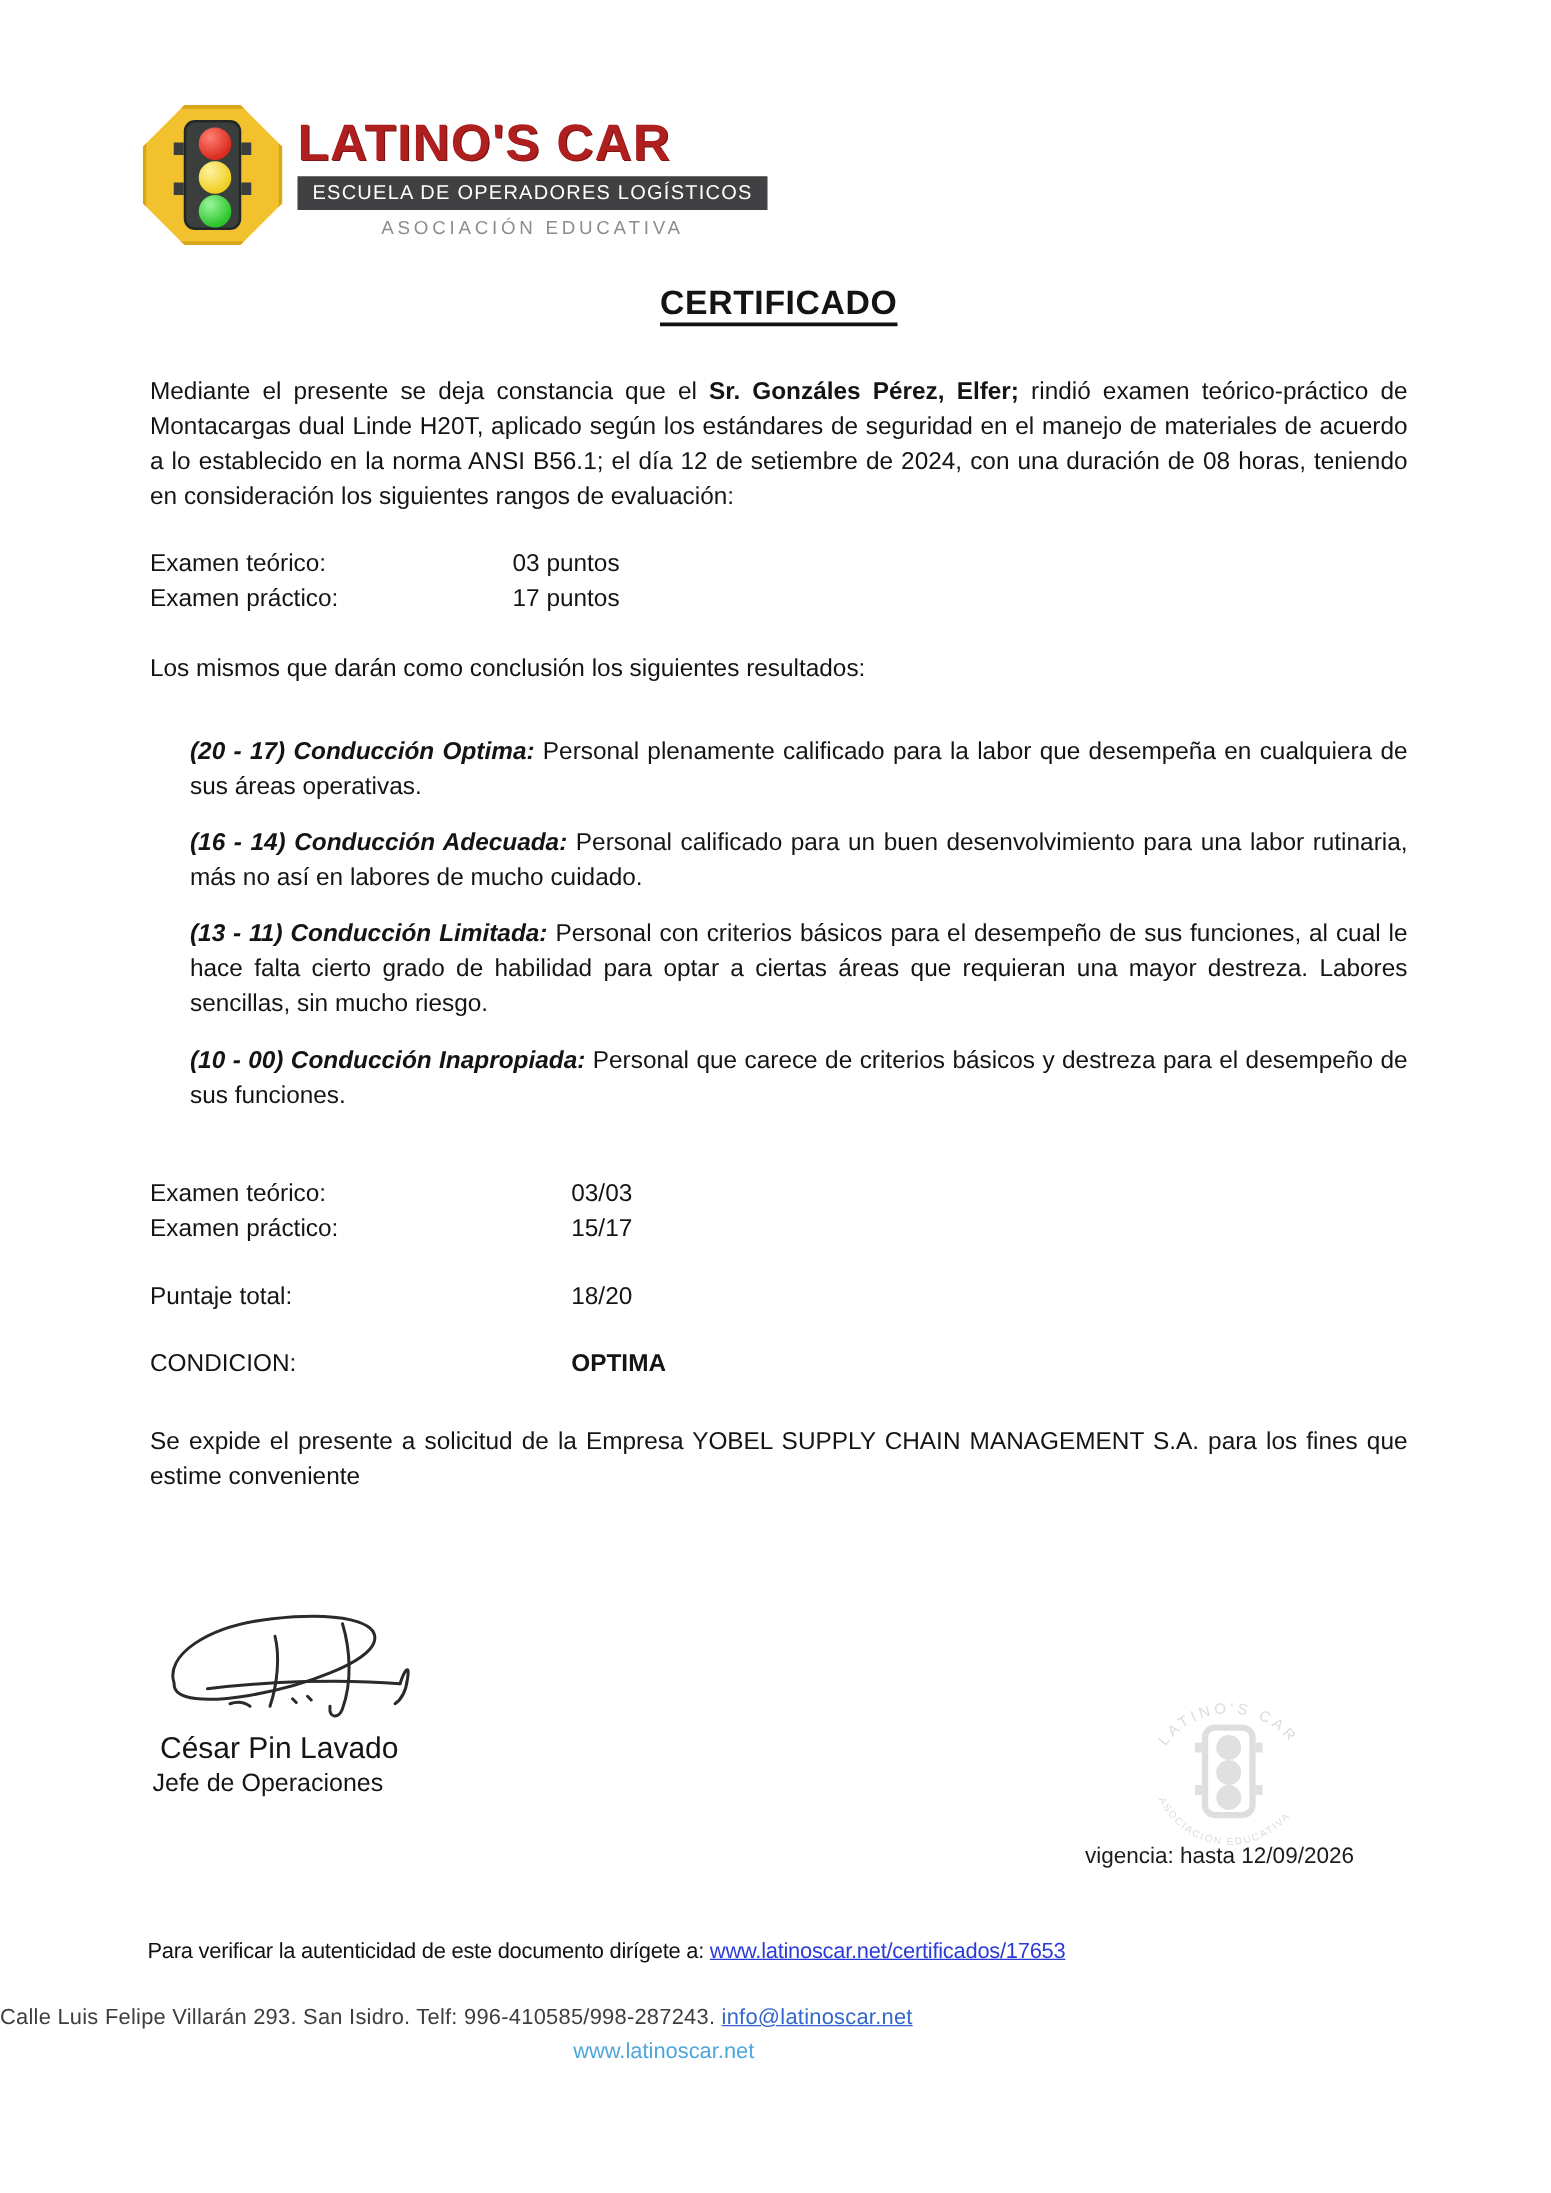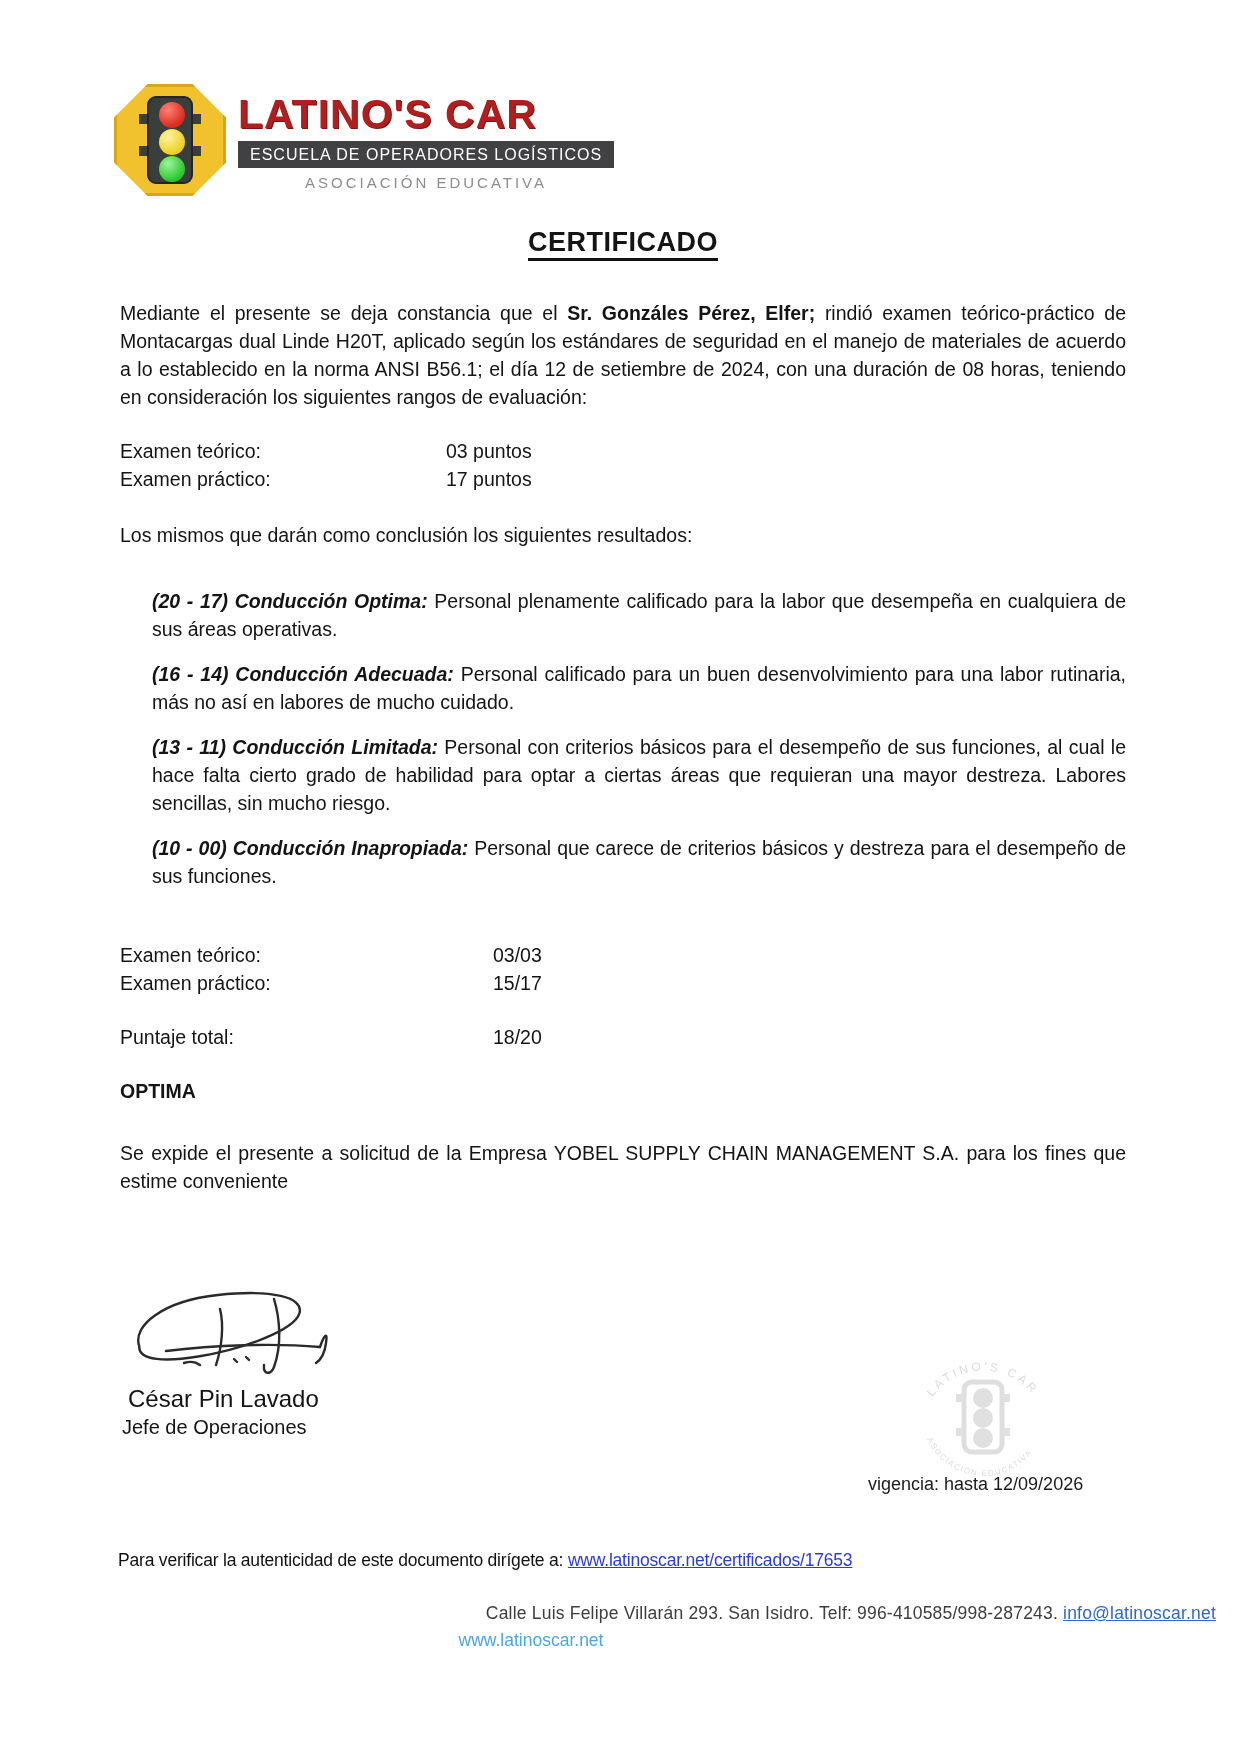--- a/index.html
+++ b/index.html
@@ -44,21 +44,21 @@
   
   .doc { position:absolute; left:120px; width:1006px; top:228px; font-size:19.5px; line-height:28px; color:#141414; }
   .title-wrap { text-align:center; margin-bottom:38px; }
   .doc-title {
     display:inline-block; font-size:27px; font-weight:bold; letter-spacing:0.5px;
     border-bottom:3px solid #111; padding-bottom:2px;
   }
   .just { text-align:justify; }
   .para { margin-bottom:26px; }
   .rangos { margin-bottom:28px; }
-  .row { display:flex;gap:36px; }
+  .row { display:flex; }
   .row .lbl { width:290px; flex:0 0 auto; }
   .row2 .lbl { width:337px; }
   .cat { margin-bottom:17px;margin-left:32px; }
   .cat-lead { font-weight:bold; font-style:italic; }
   .gap-lg { height:34px; }
   .gap-md { height:26px; }
   .gap-sm { height:12px; }
   .bold { font-weight:bold; }
 
   
@@ -67,21 +67,21 @@
   .sig-name { margin-left:8px; font-size:24px; }
   .sig-role { margin-left:2px; font-size:20px; }
 
   
   .watermark { position:absolute; left:898px; top:1338px; opacity:0.55; }
   .vigencia { position:absolute; left:868px; top:1474px; font-size:18px; color:#1b1b1b; }
 
   
   .footer-verify { position:absolute; left:118px; top:1550px; font-size:17.5px; color:#101010; letter-spacing:-0.2px; }
   .footer-verify a, .footer-address a { text-decoration:underline; cursor:pointer; }
-  .footer-address { position:absolute; left:0; top:1603px; width:1216px; text-align:right; font-size:17.5px; color:#3d3d3d; letter-spacing:0.2px; }
+  .footer-address { position:absolute; left:0; top:1603px; width:1216px; text-align:left; font-size:17.5px; color:#3d3d3d; letter-spacing:0.2px; }
   .footer-web { position:absolute; left:0; top:1630px; width:1020px; text-align:center; font-size:17.5px;padding-left:42px; }
 </style>
 </head>
 <body>
 
 <div class="page">
 
   <div class="logo-row">
     <div class="octagon-wrap">
       <div class="octagon"></div>
@@ -146,20 +146,21 @@
     <div class="gap-md"></div>
 
     <div class="row row2">
       <span class="lbl">Puntaje total:</span>
       <span>18/20</span>
     </div>
 
     <div class="gap-md"></div>
 
     <div class="row row2">
+      <span class="lbl">CONDICION:</span>
       <span class="bold">OPTIMA</span>
     </div>
 
     <div class="gap-lg"></div>
 
     <p class="just">Se expide el presente a solicitud de la Empresa YOBEL SUPPLY CHAIN MANAGEMENT S.A. para los fines que estime conveniente</p>
 
     <div style="height:48px;"></div>
 
 

